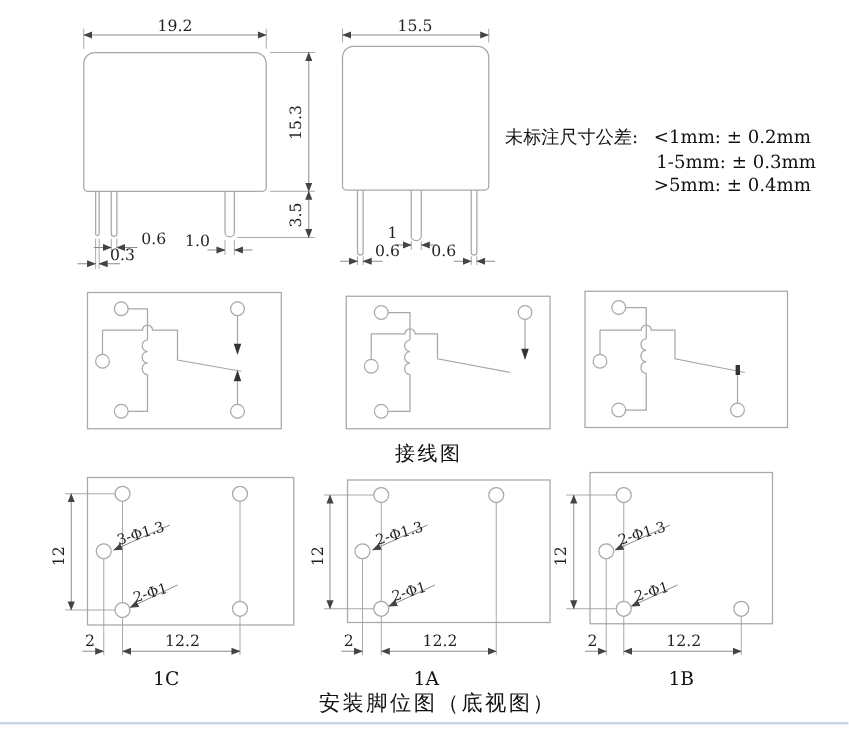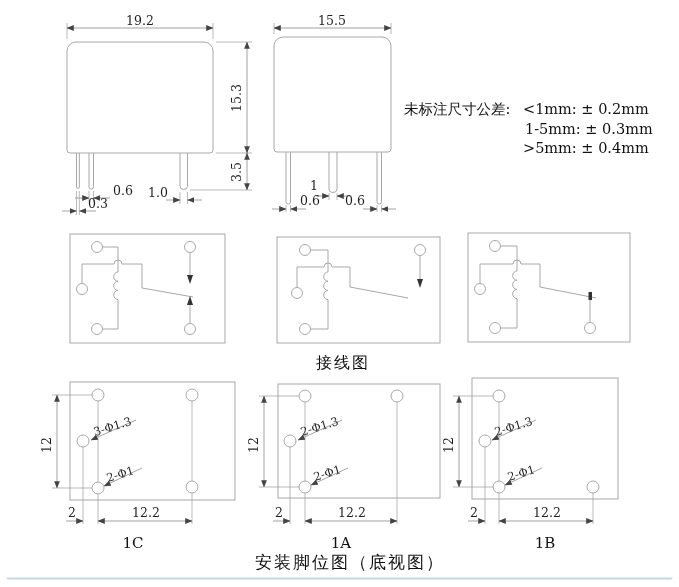--- a/index.html
+++ b/index.html
@@ -1,19 +1,18 @@
 <!DOCTYPE html>
 <html><head>
 <meta charset="utf-8">
 <style>
   html,body{margin:0;padding:0;background:#ffffff;}
   .canvas{
     position:relative;width:679px;height:587px;background:#ffffff;overflow:hidden;
     font-family:"DejaVu Serif","Liberation Serif",serif;
-    border-radius:26px;
   }
   svg{position:absolute;left:0;top:0;}
   .geo{stroke:#a8a8a8;stroke-width:1;fill:none;}
   .geo-f{stroke:#a8a8a8;stroke-width:1;fill:#ffffff;}
   .dimline{stroke:#8c8c8c;stroke-width:0.8;fill:none;}
   .ext{stroke:#9c9c9c;stroke-width:0.7;fill:none;}
   .dim-text{font-family:"DejaVu Serif","Liberation Serif",serif;font-size:12.5px;fill:#1f1f1f;}
   .callout-text{font-family:"DejaVu Serif","Liberation Serif",serif;font-size:11.5px;fill:#1f1f1f;}
   .cn-text{font-family:"DejaVu Serif","Liberation Serif",serif;font-size:16px;fill:#111111;letter-spacing:2px;}
   .tol-text{font-family:"DejaVu Serif","Liberation Serif",serif;font-size:14.5px;fill:#111111;}

